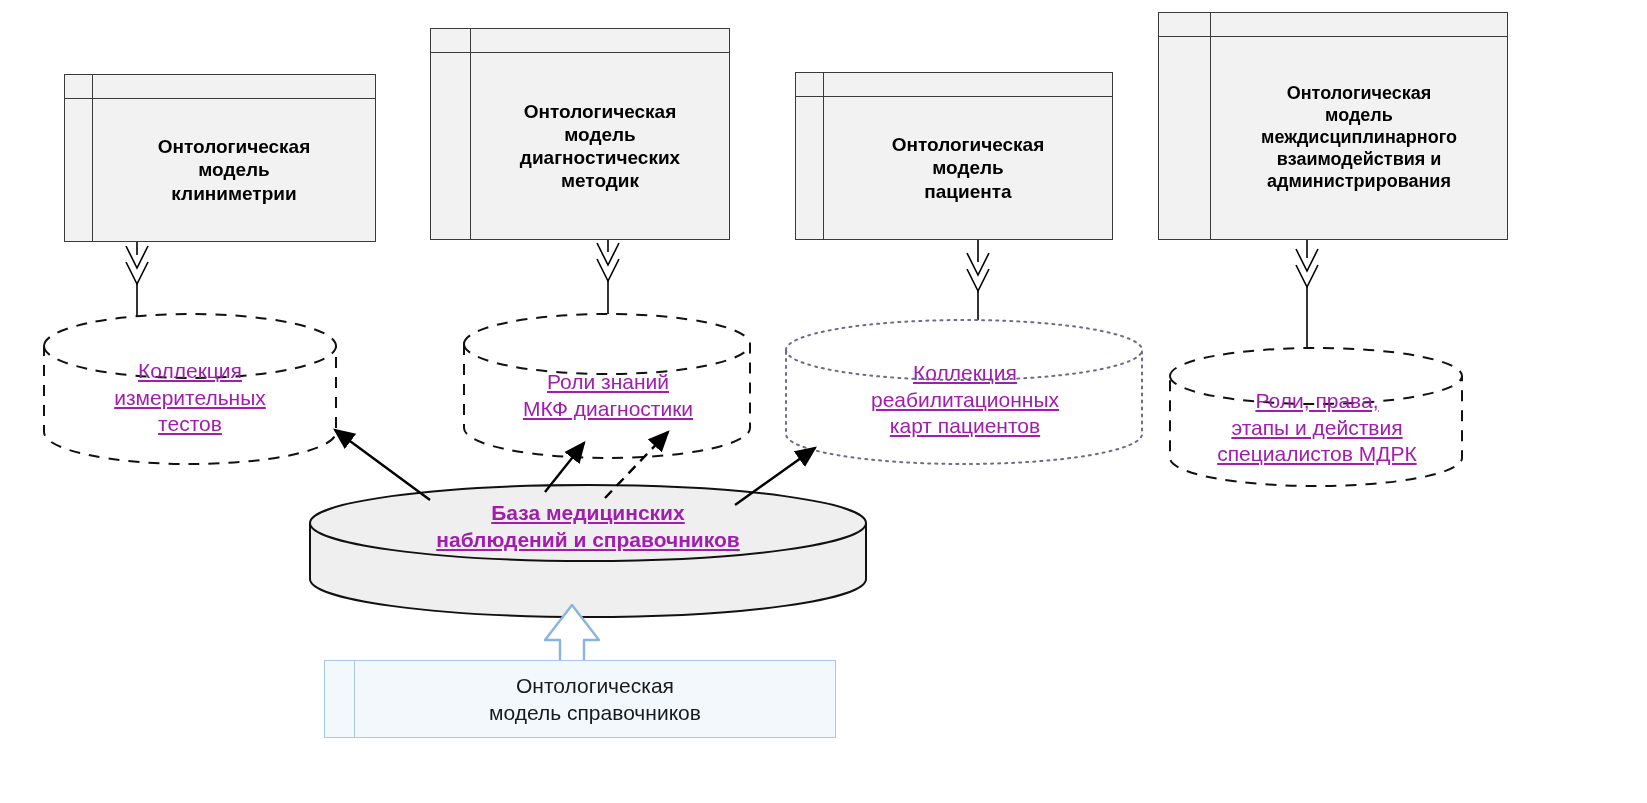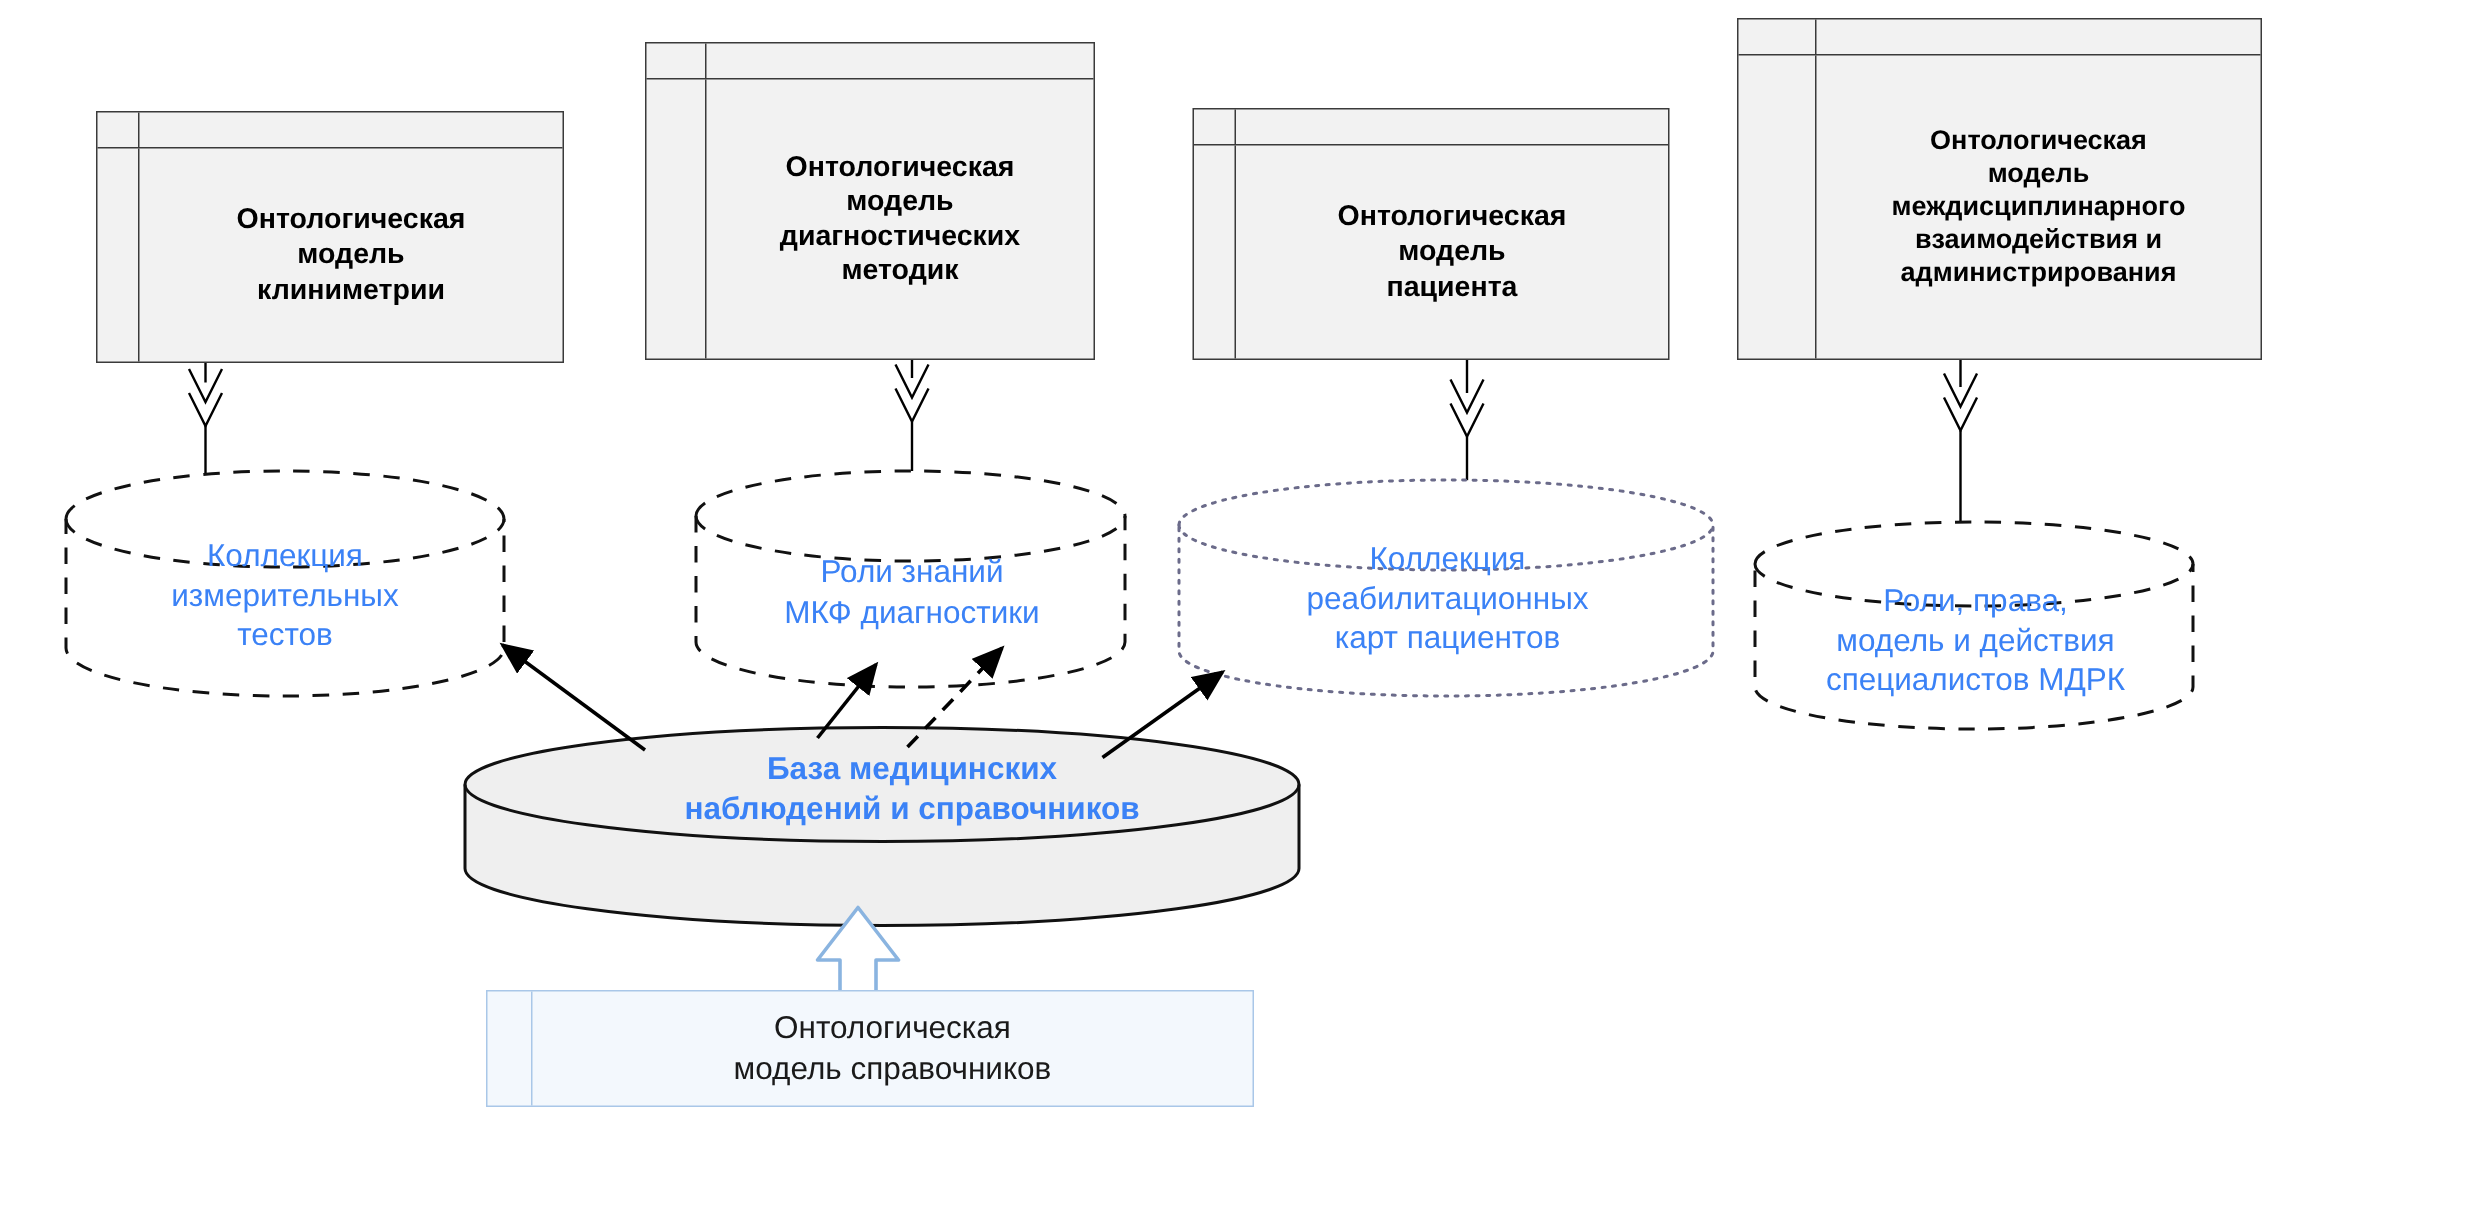--- a/index.html
+++ b/index.html
@@ -108,23 +108,24 @@
   }
 
   
   .cyl-label {
     position: absolute;
     display: flex;
     align-items: center;
     justify-content: center;
     text-align: center;
     font-size: 21px;
-    color: #3b82f6;
+    color: #a21caf;
     line-height: 1.28;
     pointer-events: none;
+    text-decoration: underline;
   }
   .cyl-label.bold {
     font-weight: bold;
     font-size: 21px;
   }
 </style>
 </head>
 <body>
 
 <div id="diagram">
@@ -267,24 +268,24 @@
 тестов</div>
 
   <div class="cyl-label" style="left: 480px; top: 358px; width: 256px; height: 76px; white-space: pre-line;">Роли  знаний
 МКФ диагностики</div>
 
   <div class="cyl-label" style="left: 806px; top: 348px; width: 318px; height: 104px; white-space: pre-line;">Коллекция
 реабилитационных
 карт пациентов</div>
 
   <div class="cyl-label" style="left: 1186px; top: 376px; width: 262px; height: 104px; white-space: pre-line;">Роли, права,
-модель и действия
+этапы и действия
 специалистов МДРК</div>
 
-  <div class="cyl-label bold" style="left: 366px; top: 496px; width: 484px; height: 62px; white-space: pre-line;">База медицинских
+  <div class="cyl-label bold" style="left: 346px; top: 496px; width: 484px; height: 62px; white-space: pre-line;">База медицинских
 наблюдений и справочников</div>
 
   <div class="onto-box-blue" style="left:324px; top:660px; width:512px; height:78px;">
     <div class="cell-a"></div>
     <div class="cell-b" style="white-space: pre-line;">Онтологическая
 модель справочников</div>
   </div>
 
 </div>
 

